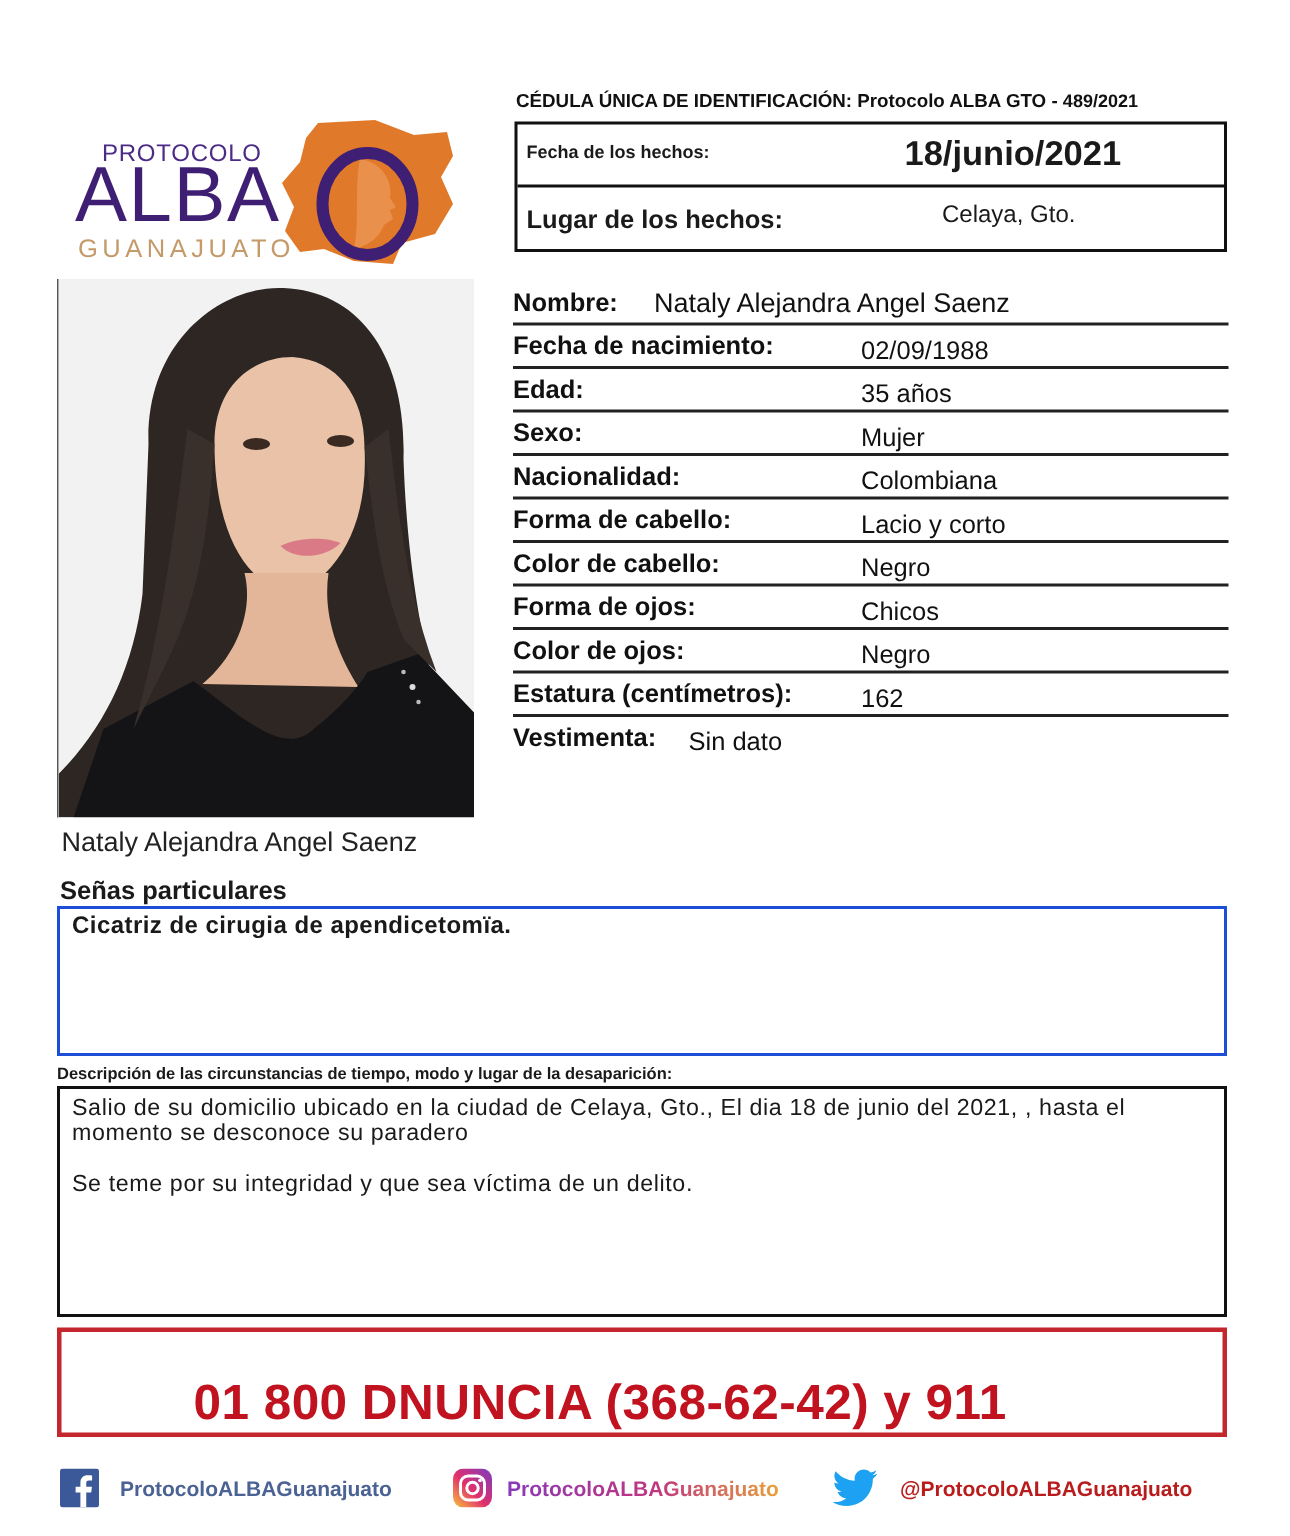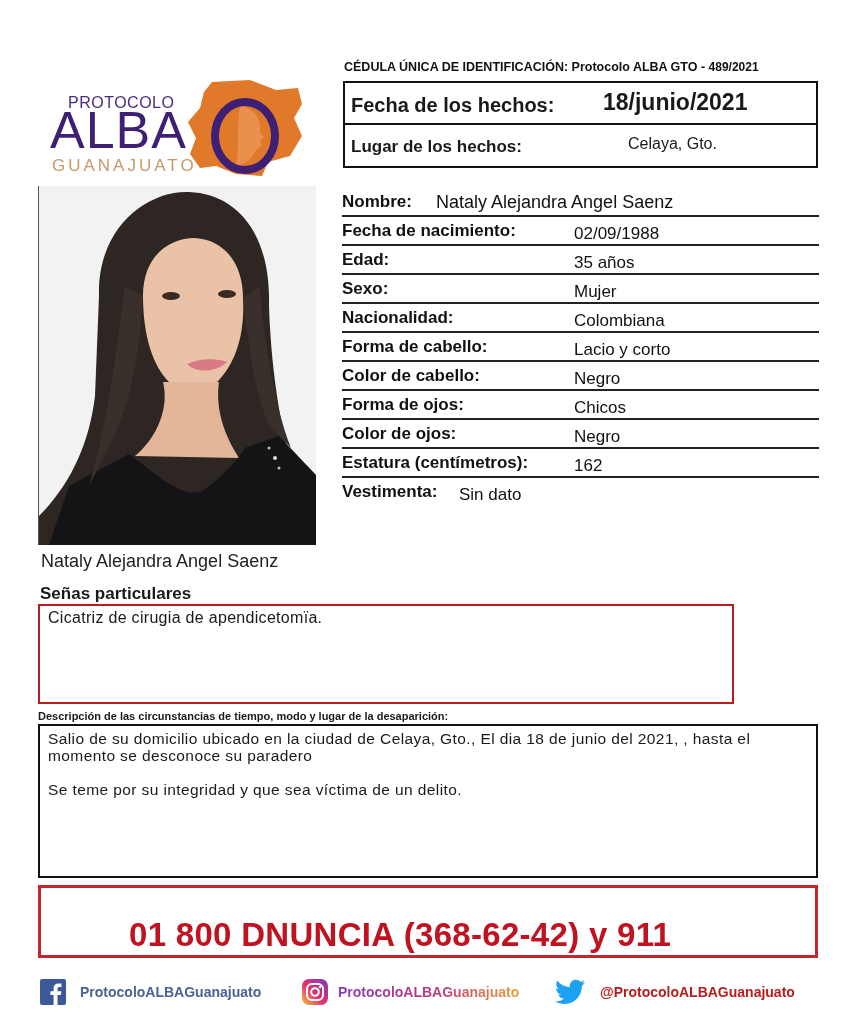--- a/index.html
+++ b/index.html
@@ -14,42 +14,42 @@
     .logo .gto { position: absolute; left: 12px; top: 78px; font-size: 17px; color: #c59a6a; letter-spacing: 3px; font-family: "Liberation Sans", sans-serif; }
 
     
     .cedula { position: absolute; left: 344px; top: 60px; font-size: 12.5px; font-weight: bold; color: #111; white-space: nowrap; }
     .cedula .num { font-size: 12px; }
 
     .hechos-box { position: absolute; left: 343px; top: 81px; width: 475px; height: 87px; border: 2px solid #111; }
     .hechos-row { position: absolute; left: 0; width: 100%; }
     .hechos-row.r1 { top: 0; height: 42px; border-bottom: 2px solid #111; }
     .hechos-row.r2 { top: 42px; height: 24px; }
-    .hechos-label { position: absolute; left: 6px; font-weight: bold; font-size: 20px; }
+    .hechos-label { position: absolute; left: 6px; font-weight: bold; font-size: 12px; }
     .r1 .hechos-label { top: 11px; }
     .r2 .hechos-label { top: 12px; font-size: 17px; }
     .hechos-date { position: absolute; left: 258px; top: 6px; font-size: 23px; font-weight: bold; }
     .hechos-place { position: absolute; left: 283px; top: 10px; font-size: 16px; }
 
     
     .photo { position: absolute; left: 38px; top: 186px; width: 278px; height: 359px; overflow: hidden; border-left: 1px solid #555; background: #f4f4f4; }
     .photo-caption { position: absolute; left: 41px; top: 551px; font-size: 18px; color: #222; }
 
     
     .fields { position: absolute; left: 342px; top: 188px; width: 477px; }
     .field { position: relative; height: 29px; border-bottom: 2px solid #222; }
     .field .lbl { position: absolute; left: 0; top: 4px; font-weight: bold; font-size: 17px; color: #111; white-space: nowrap; }
     .field .val { position: absolute; left: 232px; top: 7px; font-size: 17px; color: #111; white-space: nowrap; }
     .field.nombre .val { left: 94px; top: 4px; font-size: 18px; }
     .field.last { border-bottom: none; }
     .field.last .val { left: 117px; top: 7px; }
 
     
     .senas-title { position: absolute; left: 40px; top: 584px; font-weight: bold; font-size: 17px; }
-    .senas-box { position: absolute; left: 38px; top: 604px; width: 696px; height: 100px; border: 2px solid #b91c1c; }
+    .senas-box { position: absolute; left: 38px; top: 604px; width: 780px; height: 100px; border: 2px solid #1d4ed8; font-weight: bold; }
     .senas-text { position: absolute; left: 8px; top: 3px; font-size: 16px; letter-spacing: 0.3px; }
 
     
     .desc-title { position: absolute; left: 38px; top: 710px; font-weight: bold; font-size: 11px; }
     .desc-box { position: absolute; left: 38px; top: 724px; width: 780px; height: 154px; border: 2px solid #111; }
     .desc-text { position: absolute; left: 8px; top: 4px; right: 8px; font-size: 15.5px; line-height: 17px; letter-spacing: 0.4px; }
     .desc-text p { margin: 0 0 17px 0; }
 
     
     .contact-box { position: absolute; left: 38px; top: 885px; width: 780px; height: 73px; border: 3px solid #c4262e; }

